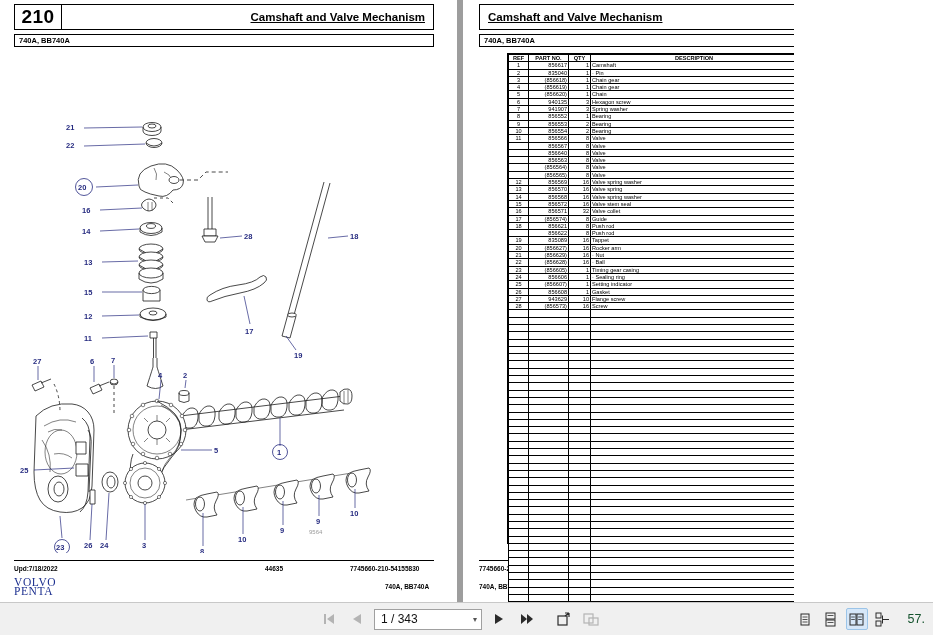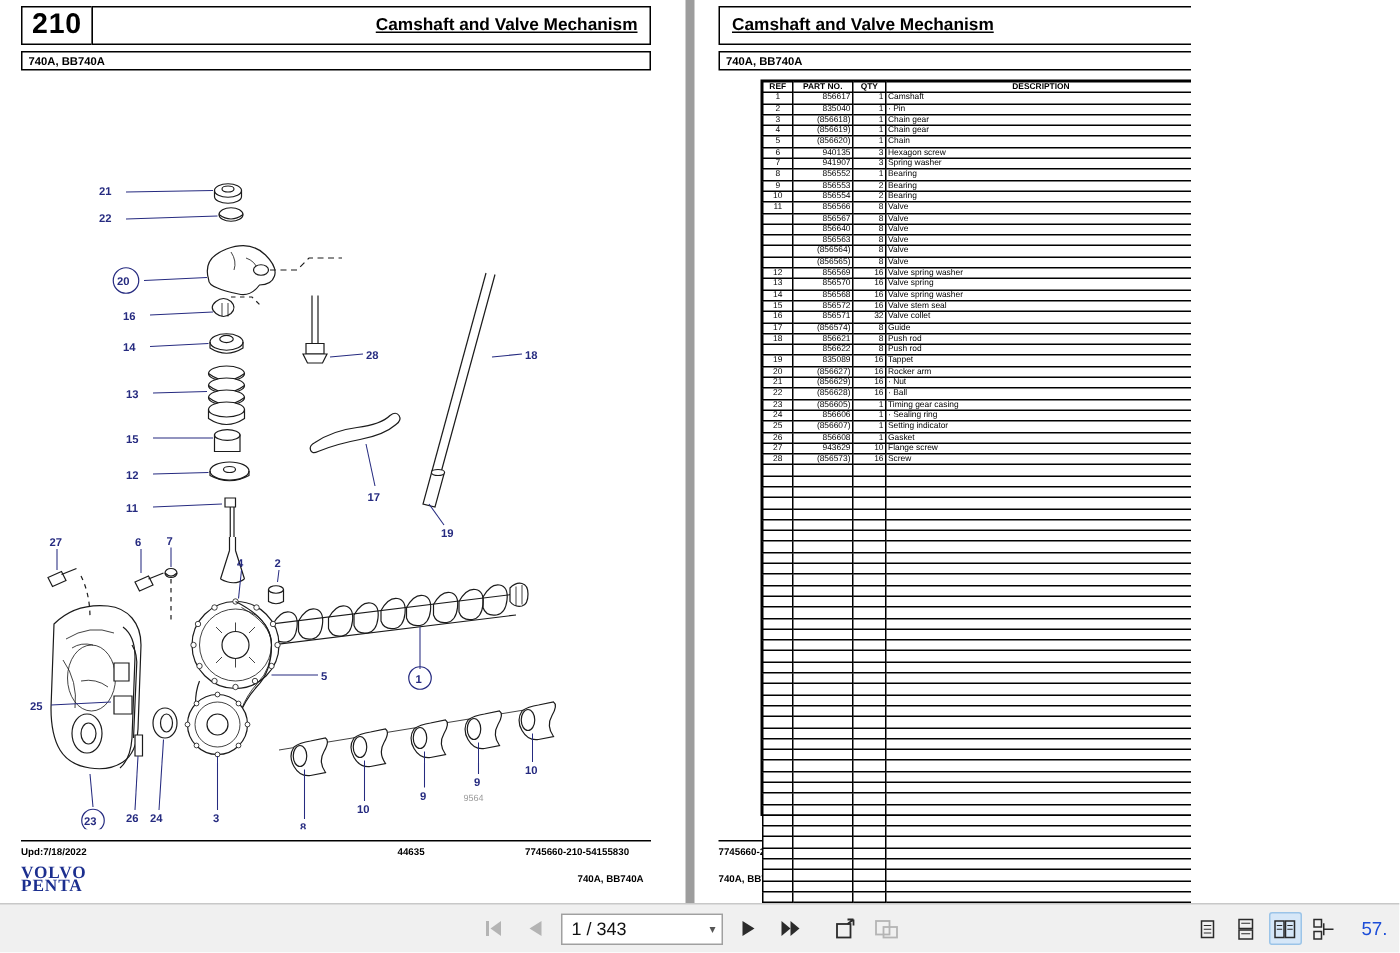--- a/index.html
+++ b/index.html
@@ -65,21 +65,21 @@
   .foot-rule {
     position: absolute; background: #000; height: 1px;
   }
   .foot-txt {
     position: absolute; font-size: 6.5px; font-weight: 700; color: #000;
     white-space: nowrap;
   }
   .logo {
     position: absolute; line-height: 8.5px; white-space: nowrap;
     font-family: "Liberation Serif", serif;
-    font-weight: 700; font-size: 11.5px; color: #1c2f8f;
+    font-weight: 400; font-size: 11.5px; color: #1c2f8f;
     letter-spacing: .6px;
   }
   .logo .l2 { display: block; }
 
   
   #parts-table {
     position: absolute; left: 508px; top: 54px; width: 418px;
     border-collapse: collapse; table-layout: fixed;
     font-size: 5.6px; color: #000;
     background: #fff;
@@ -117,21 +117,21 @@
   }
   .tb-btn.disabled { color: #b4b4b4; }
   .tb-btn.active { background: #d6e7f8; border-color: #9bc4e8; }
   .page-field {
     width: 108px; height: 21px; background: #fff; border: 1px solid #a0a0a0;
     display: flex; align-items: center; padding: 0 4px 0 6px;
     font-size: 12px; color: #111;
   }
   .page-field .val { flex: 1; }
   .page-field .caret { color: #555; font-size: 8px; }
-  .zoom-val { font-size: 12.5px; color: #1d4ed8; margin-left: 10px; white-space: nowrap; text-align: right; }
+  .zoom-val { font-size: 12.5px; color: #14532d; margin-left: 10px; white-space: nowrap; text-align: right; }
   svg.ico { display: block; }
 </style>
 </head>
 <body>
 
 <div id="app">
 
   <div id="viewer">
 
     <div class="page" id="page-left">

